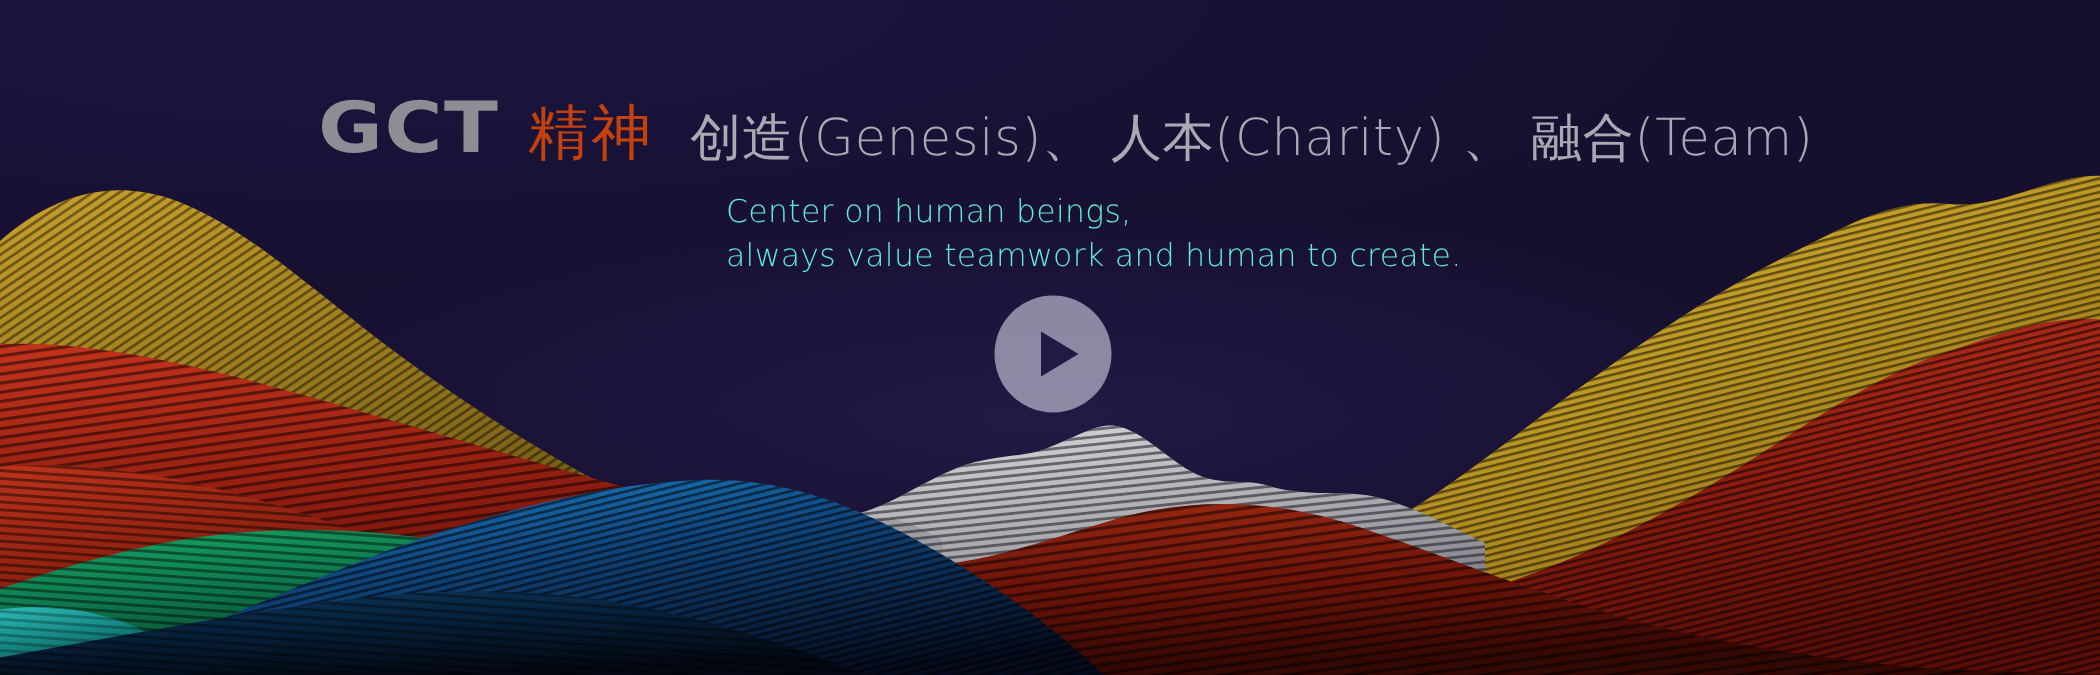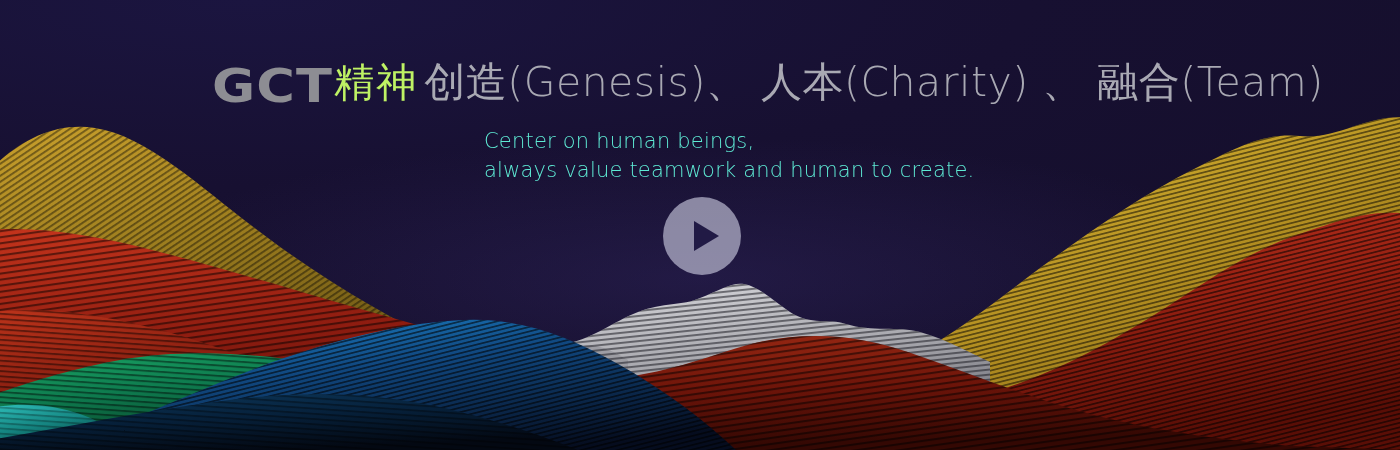--- a/index.html
+++ b/index.html
@@ -31,43 +31,43 @@
   .art{position:absolute;inset:0;}
   .art svg{display:block;width:1400px;height:450px;}
 
   
   .copy{
     position:absolute;
     left:212px;top:62px;
     width:1000px;
   }
   .headline{
-    display:flex;align-items:flex-start;gap:0;
+    display:flex;align-items:flex-end;gap:18px;
     white-space:nowrap;
   }
   .brand{
     font-size:47px;
     font-weight:700;
     letter-spacing:1px;
     color:#8d8d93;
     line-height:1;
     transform:scaleX(1.12);
     transform-origin:left center;
     margin-right:14px;
   }
   .brand-cn{
     font-size:40px;
     font-weight:400;
-    color:#bef264;
+    color:#c2410c;
     line-height:1;
     letter-spacing:2px;
     margin-right:6px;
   }
   .tagline-cn{
-    font-size:41px;
+    font-size:34px;
     font-weight:300;
     color:#a9a9b3;
     line-height:1;
     letter-spacing:.5px;
   }
   .sub{
     margin-top:18px;
     margin-left:272px;
     font-size:21px;
     font-weight:300;

